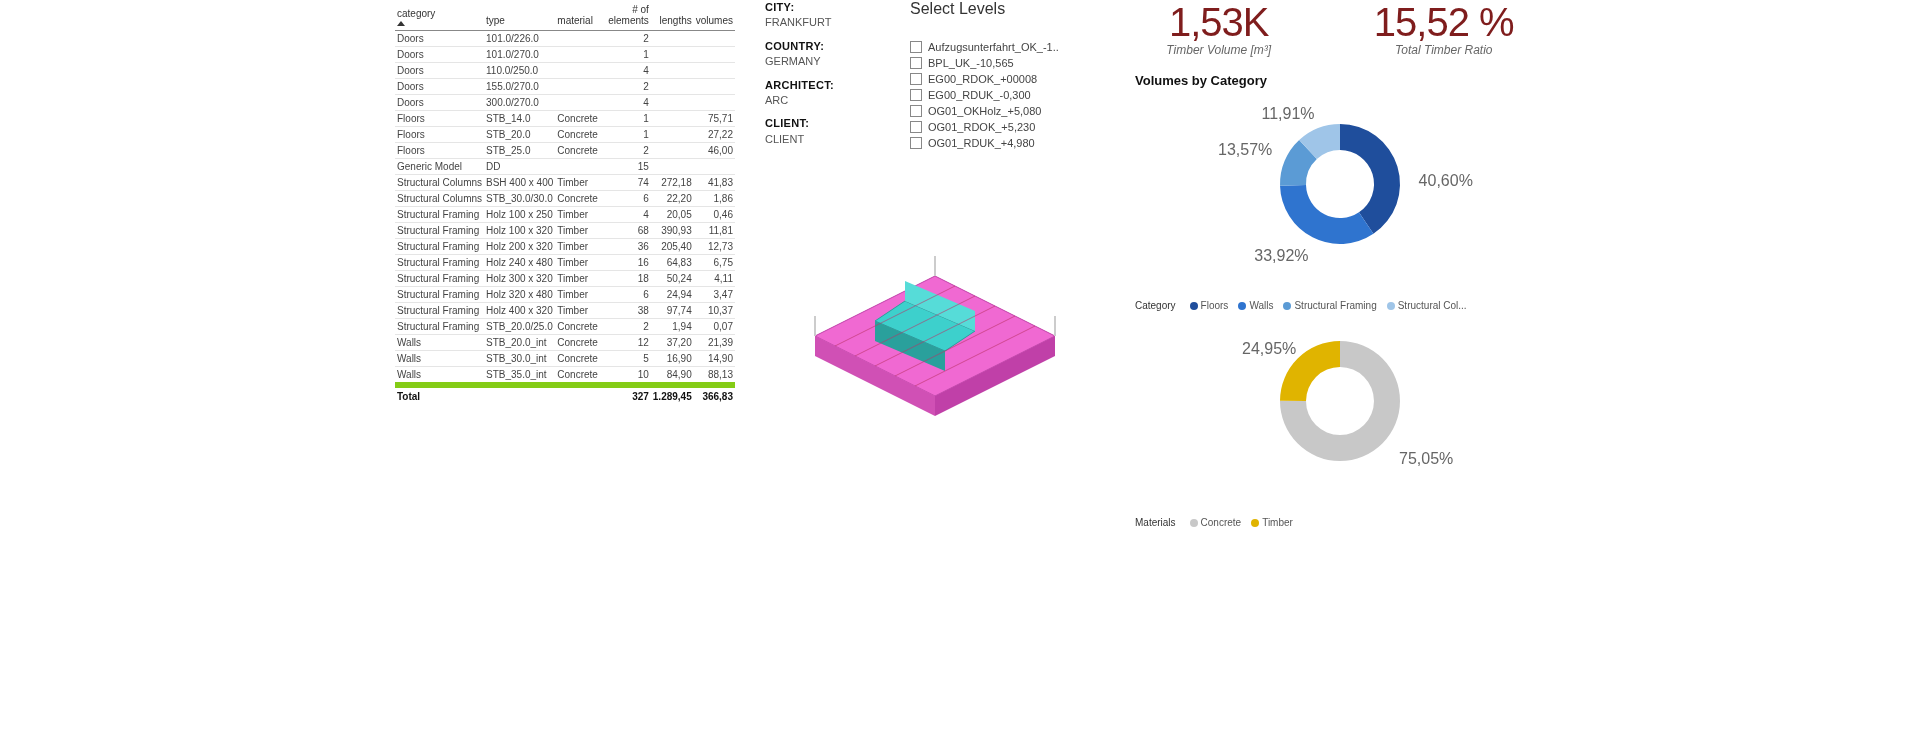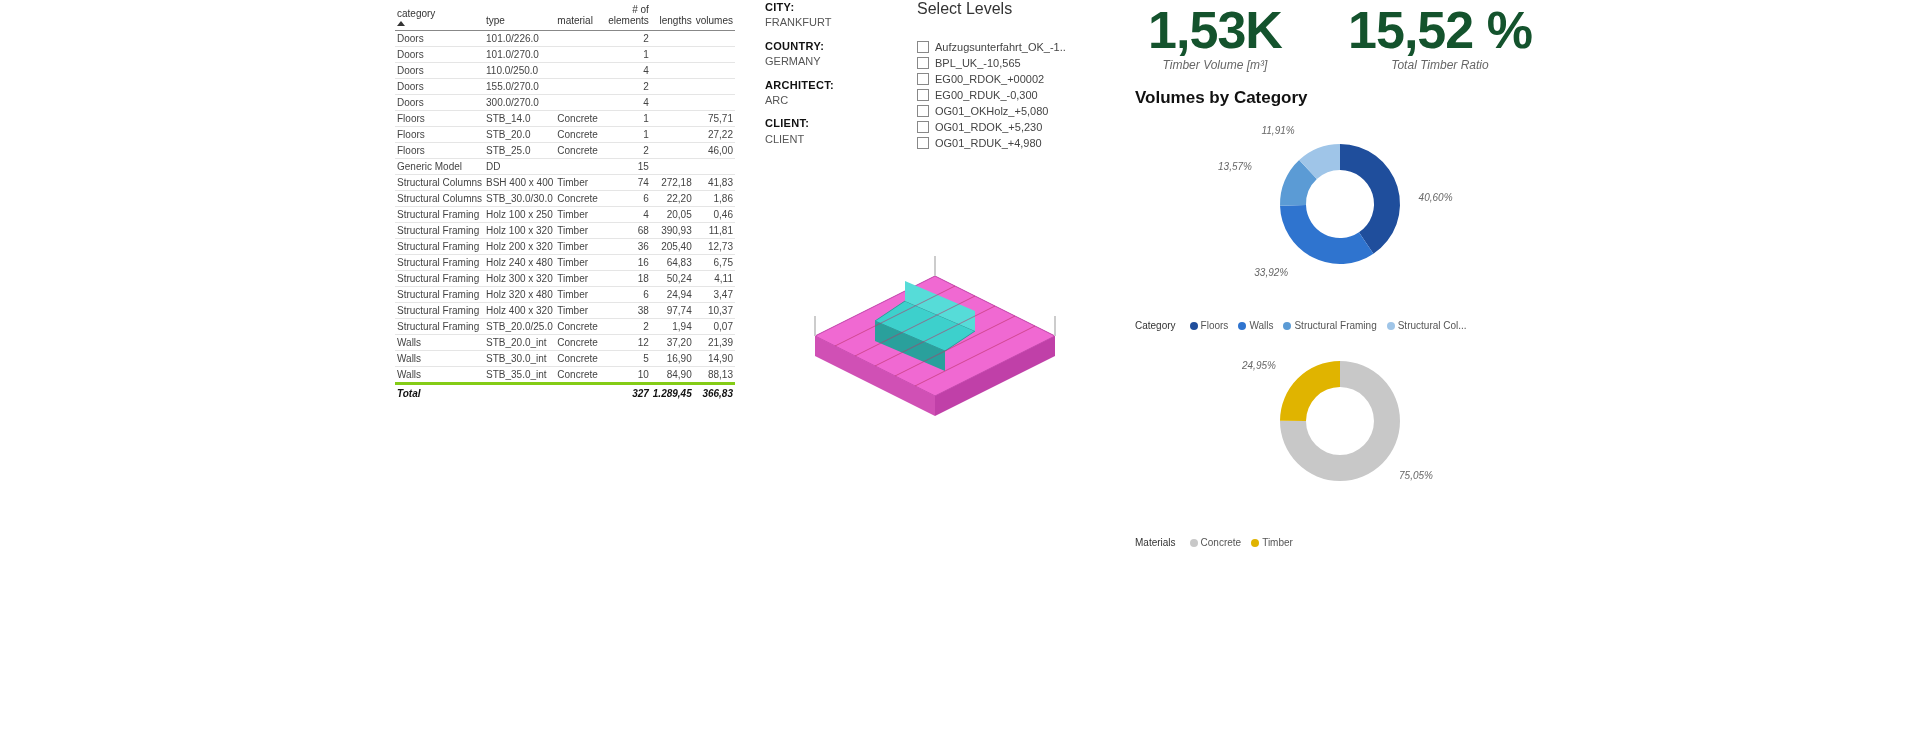--- a/index.html
+++ b/index.html
@@ -42,31 +42,30 @@
     margin-top: 2px;
   }
   .table-wrap td {
     padding: 2px 2px;
     border-bottom: 1px solid #e5e5e5;
     color: #444;
     white-space: nowrap;
   }
   .table-wrap .num { text-align: right; }
   .table-wrap tfoot td {
-    border-top: 3px solid #84cc16;
+    border-top: 6px solid #84cc16;
     border-bottom: none;
     font-weight: 700;
     color: #111;
     padding-top: 3px;
-    font-style: italic;
   }
 
   
   .mid-col { width: 340px; display:flex; gap:25px; flex-direction:column;}
-  .mid-row { display:flex; gap:32px; }
+  .mid-row { display:flex; gap:25px; }
   .proj-info { width:120px; font-size:11px; line-height:1.4; }
   .proj-info .lbl { font-weight:700; color:#111; letter-spacing:.3px; margin-top:8px; }
   .proj-info .lbl:first-child{margin-top:0;}
   .proj-info .val { color:#555; }
   .levels { flex:1; }
   .levels .title { font-size:16px; color:#333; margin-bottom:21px; }
   .levels .item {
     display:flex; align-items:flex-start; gap:6px;
     font-size:11px; color:#444; padding:2px 0;
   }
@@ -78,32 +77,31 @@
     width:320px;height:260px;
     position:relative;margin-top:10px;
     align-self:center;
   }
   .model-3d svg{width:100%;height:100%;}
 
   
   .right-col { flex:1; min-width:360px; }
   .kpis { display:flex; gap:40px; justify-content:space-around; }
   .kpi { text-align:center; }
-  .kpi .big { font-size:52px; font-weight:700; color:#14532d; letter-spacing:-1px; }
+  .kpi .big { font-size:40px; font-weight:400; color:#7f1d1d; letter-spacing:-1px; }
   .kpi .sub { font-size:12px; color:#666; margin-top:-2px;font-style:italic; }
   .section-title {
-    font-size:17px; font-weight:600; color:#111;
+    font-size:13px; font-weight:600; color:#111;
     margin-top:16px; margin-bottom:6px;
   }
   .donut-block { position:relative; height:200px; }
   .donut-block svg { display:block; margin:0 auto; }
   .pct-label {
-    position:absolute; font-size:10px; color:#666;
+    position:absolute; font-size:16px; color:#666;
     white-space:nowrap;
-    font-style:italic;
   }
   .pct-label::after{
     content:""; display:block; position:absolute;
     background:#bbb;
   }
   .legend {
     font-size:10px; color:#555;
     display:flex; align-items:center; gap:10px;
     flex-wrap:wrap; margin-top:6px;
   }
@@ -338,21 +336,21 @@
             <div class="item">
               <span class="cb"></span>
               <span>Aufzugsunterfahrt_OK_-1..</span>
             </div>
             <div class="item">
               <span class="cb"></span>
               <span>BPL_UK_-10,565</span>
             </div>
             <div class="item">
               <span class="cb"></span>
-              <span>EG00_RDOK_+00002</span>
+              <span>EG00_RDOK_+00008</span>
             </div>
             <div class="item">
               <span class="cb"></span>
               <span>EG00_RDUK_-0,300</span>
             </div>
             <div class="item">
               <span class="cb"></span>
               <span>OG01_OKHolz_+5,080</span>
             </div>
             <div class="item">

